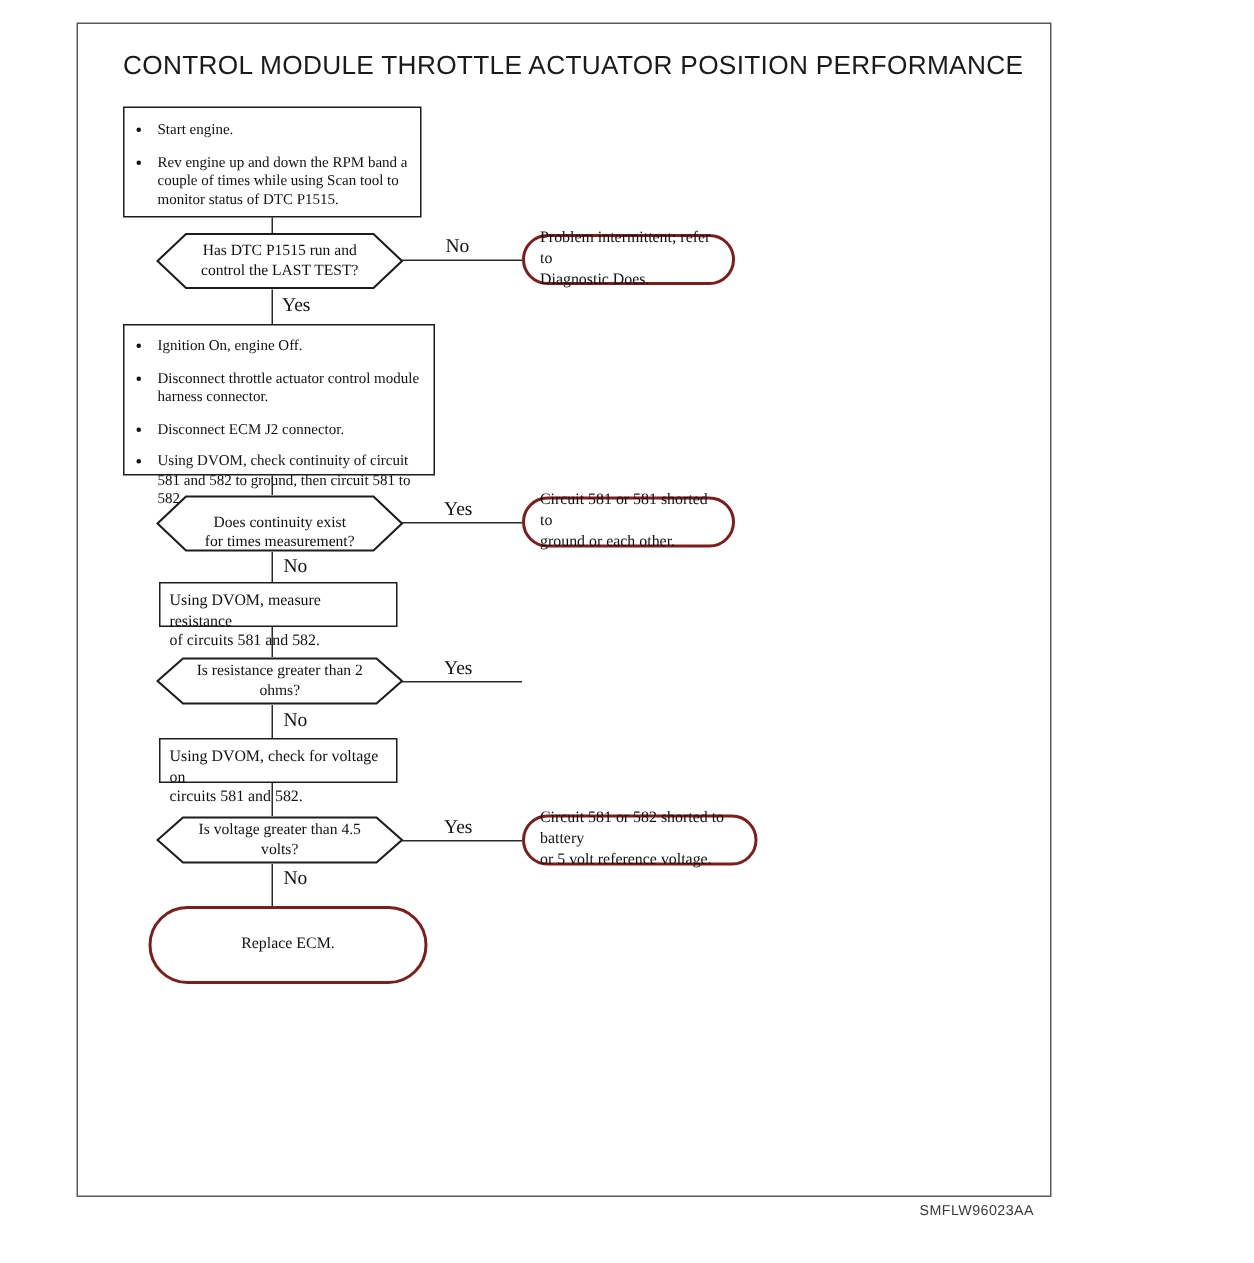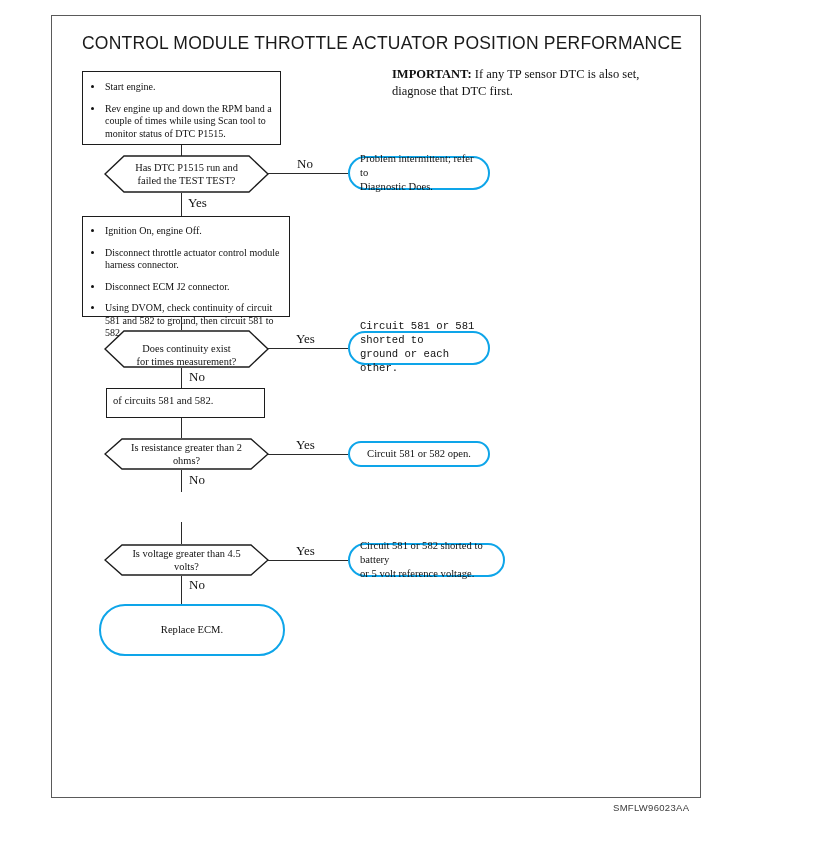--- a/index.html
+++ b/index.html
@@ -100,21 +100,21 @@
     text-align: center;
     font-size: 10.4px;
     line-height: 1.28;
     color: #111;
     padding: 0 26px;
     box-sizing: border-box;
   }
   
   .terminal {
     position: absolute;
-    border: 2px solid #0ea5e9;
+    border: 2px solid #7f1d1d;
     background: #fff;
     box-sizing: border-box;
     display: flex;
     align-items: center;
     font-size: 10.6px;
     line-height: 1.3;
     color: #111;
   }
   .terminal.center { justify-content: center; text-align: center; }
   
@@ -145,40 +145,37 @@
 </style>
 </head>
 <body>
 
 <div id="page">
 
   <div id="doc-frame"></div>
 
   <div id="page-title">CONTROL MODULE THROTTLE ACTUATOR POSITION PERFORMANCE</div>
 
-  <div id="important-note">
-    <span class="imp-label">IMPORTANT:</span><span> If any TP sensor DTC is also set, diagnose that DTC first.</span>
-  </div>
 
   <div class="proc-box" style="left:82px; top:71px; width:199px; height:74px;">
     <ul class="bullets" style="padding:9px 8px 0 6px;">
       <li><span class="bdot"></span><span>Start engine.</span></li>
       <li><span class="bdot"></span><span>Rev engine up and down the RPM band a couple of times while using Scan tool to monitor status of DTC P1515.</span></li>
     </ul>
   </div>
 
   <div class="vline" style="left:181px; top:145px; height:11px;"></div>
 
   <div class="decision" style="left:104px; top:155px; width:165px; height:38px;">
     <svg width="165" height="38" viewBox="0 0 165 38">
       <polygon points="20,1 145,1 164,19 145,37 20,37 1,19" fill="#ffffff" stroke="#1c1c1c" stroke-width="1.4"></polygon>
     </svg>
     <div class="dtext">
       <div>Has DTC P1515 run and</div>
-      <div>failed the TEST TEST?</div>
+      <div>control the LAST TEST?</div>
     </div>
   </div>
 
   <div class="hline" style="left:268px; top:173px; width:80px;"></div>
   <div class="branch-label" style="left:297px; top:156px;">No</div>
 
   <div class="terminal center" style="left:348px; top:156px; width:142px; height:34px; border-radius:17px; padding:0 10px;">
     <div style="width:100%; text-align:left;">
       <div>Problem intermittent; refer to</div>
       <div>Diagnostic Does.</div>
@@ -205,57 +202,61 @@
     </svg>
     <div class="dtext">
       <div>Does continuity exist</div>
       <div>for times measurement?</div>
     </div>
   </div>
 
   <div class="hline" style="left:268px; top:348px; width:80px;"></div>
   <div class="branch-label" style="left:296px; top:331px;">Yes</div>
 
-  <div class="terminal" style="left:348px; top:331px; width:142px; height:34px; border-radius:17px; padding:0 10px;font-family:Liberation Mono, monospace;">
+  <div class="terminal" style="left:348px; top:331px; width:142px; height:34px; border-radius:17px; padding:0 10px;">
     <div style="width:100%;">
       <div>Circuit 581 or 581 shorted to</div>
       <div>ground or each other.</div>
     </div>
   </div>
 
   <div class="vline" style="left:181px; top:368px; height:20px;"></div>
   <div class="branch-label" style="left:189px; top:369px;">No</div>
 
   <div class="proc-box" style="left:106px; top:388px; width:159px; height:30px;">
     <div class="plain-text" style="padding:5px 6px 0 6px;">
+      <div>Using DVOM, measure resistance</div>
       <div>of circuits 581 and 582.</div>
     </div>
   </div>
 
   <div class="vline" style="left:181px; top:418px; height:20px;"></div>
 
   <div class="decision" style="left:104px; top:438px; width:165px; height:32px;">
     <svg width="165" height="32" viewBox="0 0 165 32">
       <polygon points="18,1 147,1 164,16 147,31 18,31 1,16" fill="#ffffff" stroke="#1c1c1c" stroke-width="1.4"></polygon>
     </svg>
     <div class="dtext" style="padding:0 18px;">
       <div>Is resistance greater than 2 ohms?</div>
     </div>
   </div>
 
   <div class="hline" style="left:268px; top:454px; width:80px;"></div>
   <div class="branch-label" style="left:296px; top:437px;">Yes</div>
 
-  <div class="terminal center" style="left:348px; top:441px; width:142px; height:26px; border-radius:13px; padding:0 10px; justify-content:center;">
-    <div>Circuit 581 or 582 open.</div>
-  </div>
 
   <div class="vline" style="left:181px; top:470px; height:22px;"></div>
   <div class="branch-label" style="left:189px; top:472px;">No</div>
 
+  <div class="proc-box" style="left:106px; top:492px; width:159px; height:30px;">
+    <div class="plain-text" style="padding:5px 6px 0 6px;">
+      <div>Using DVOM, check for voltage on</div>
+      <div>circuits 581 and 582.</div>
+    </div>
+  </div>
 
   <div class="vline" style="left:181px; top:522px; height:22px;"></div>
 
   <div class="decision" style="left:104px; top:544px; width:165px; height:32px;">
     <svg width="165" height="32" viewBox="0 0 165 32">
       <polygon points="18,1 147,1 164,16 147,31 18,31 1,16" fill="#ffffff" stroke="#1c1c1c" stroke-width="1.4"></polygon>
     </svg>
     <div class="dtext" style="padding:0 18px;">
       <div>Is voltage greater than 4.5 volts?</div>
     </div>

